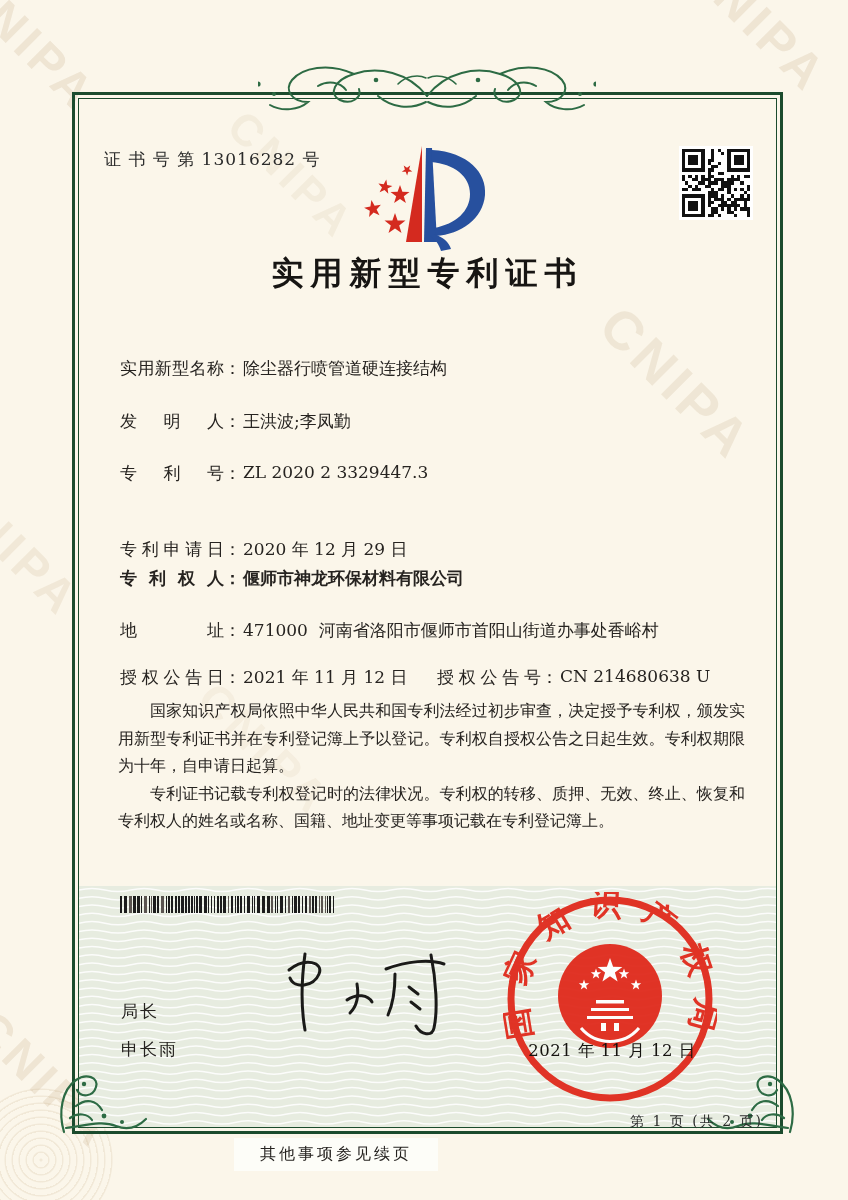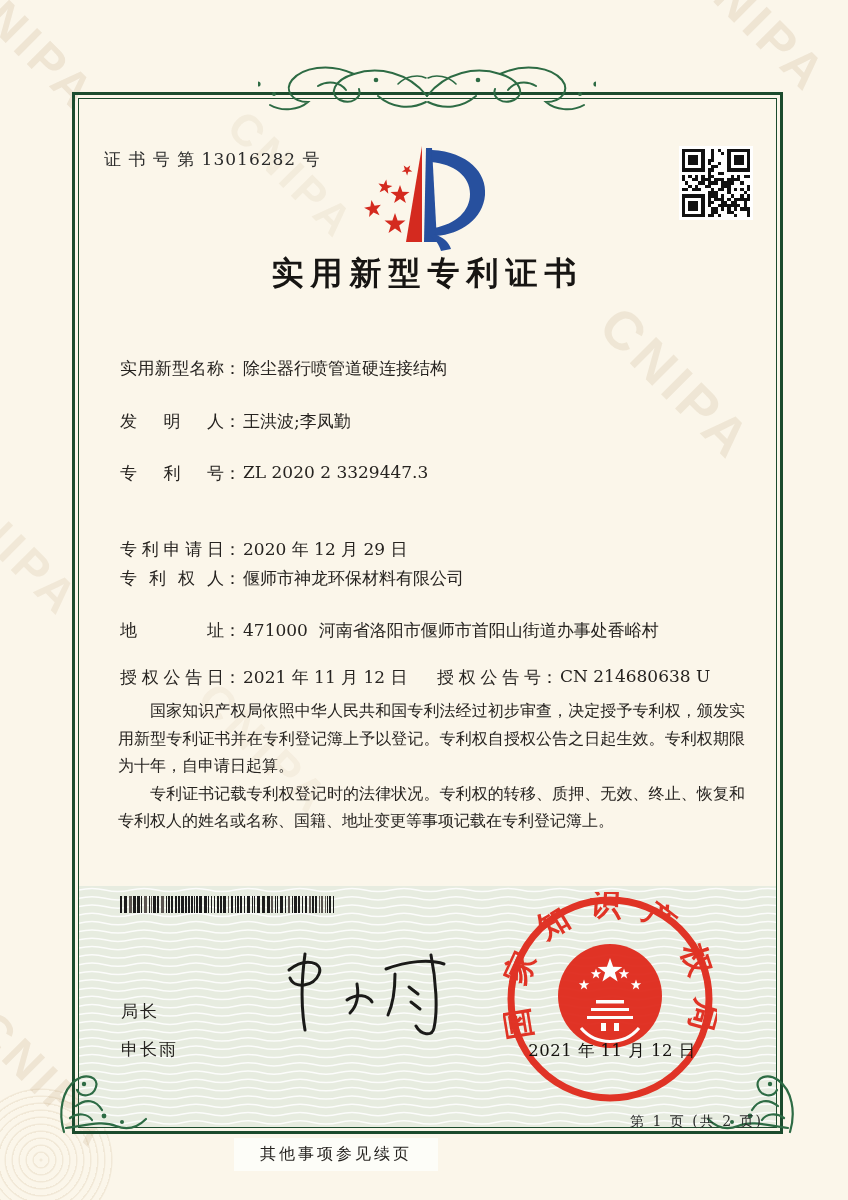--- a/index.html
+++ b/index.html
@@ -315,21 +315,21 @@
   </div>
   <div class="frow" style="top:357px;">
     <span class="flabel">实用新型名称</span><span class="fcolon">：</span><span class="fvalue">除尘器行喷管道硬连接结构</span>
   </div>
   <div class="frow" style="top:462px;">
     <span class="flabel">专利号</span><span class="fcolon">：</span><span class="fvalue">ZL 2020 2 3329447.3</span>
   </div>
   <div class="frow" style="top:538px;">
     <span class="flabel">专利申请日</span><span class="fcolon">：</span><span class="fvalue">2020 年 12 月 29 日</span>
   </div>
-  <div class="frow" style="top:567px;">
+  <div class="frow" style="top:567px;font-weight:bold;">
     <span class="flabel">专利权人</span><span class="fcolon">：</span><span class="fvalue">偃师市神龙环保材料有限公司</span>
   </div>
   <div class="frow" style="top:619px;">
     <span class="flabel">地址</span><span class="fcolon">：</span><span class="fvalue">471000  河南省洛阳市偃师市首阳山街道办事处香峪村</span>
   </div>
   <div class="frow" style="top:666px;">
     <span class="flabel">授权公告日</span><span class="fcolon">：</span><span class="fvalue">2021 年 11 月 12 日</span>
     <span class="fpair2">
       <span class="flabel">授权公告号</span><span class="fcolon">：</span><span class="fvalue">CN 214680638 U</span>
     </span>

